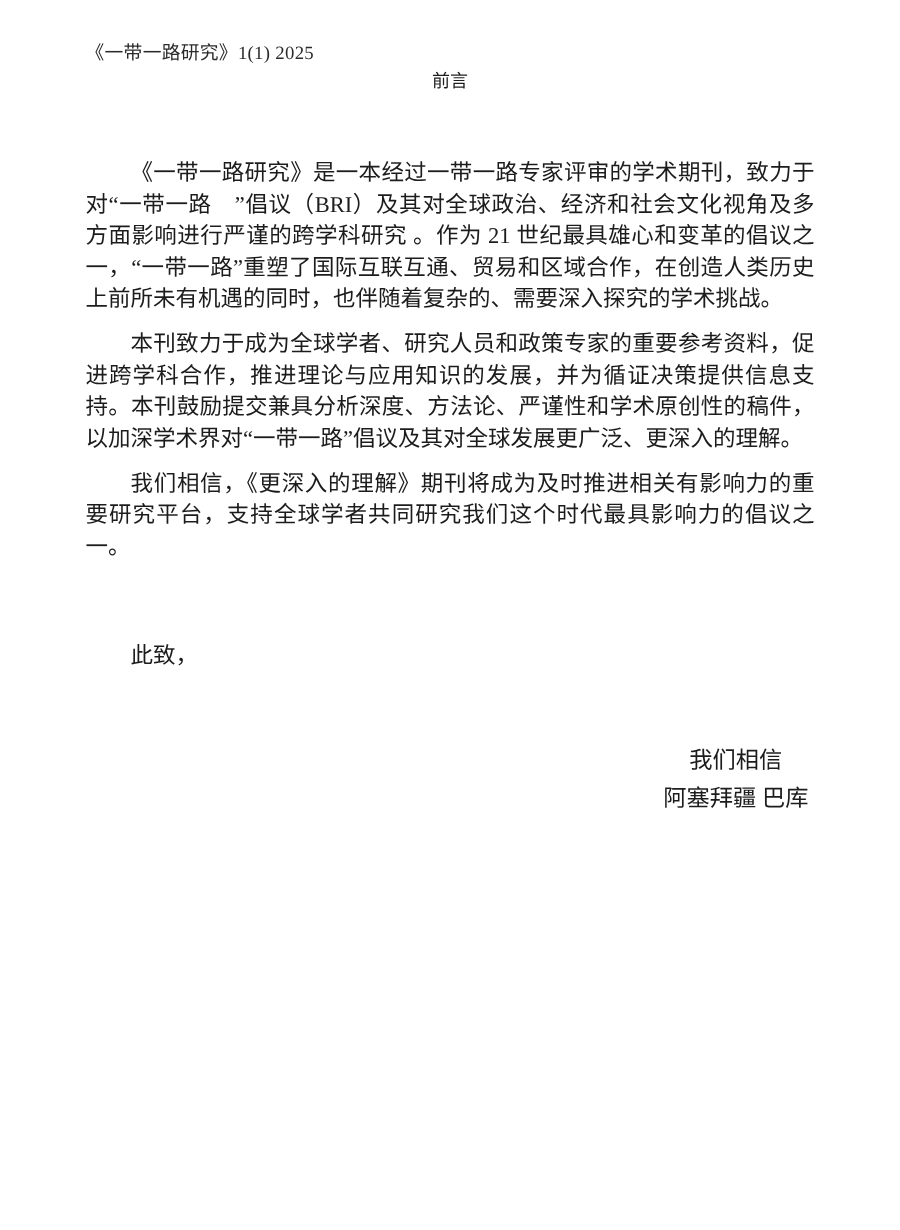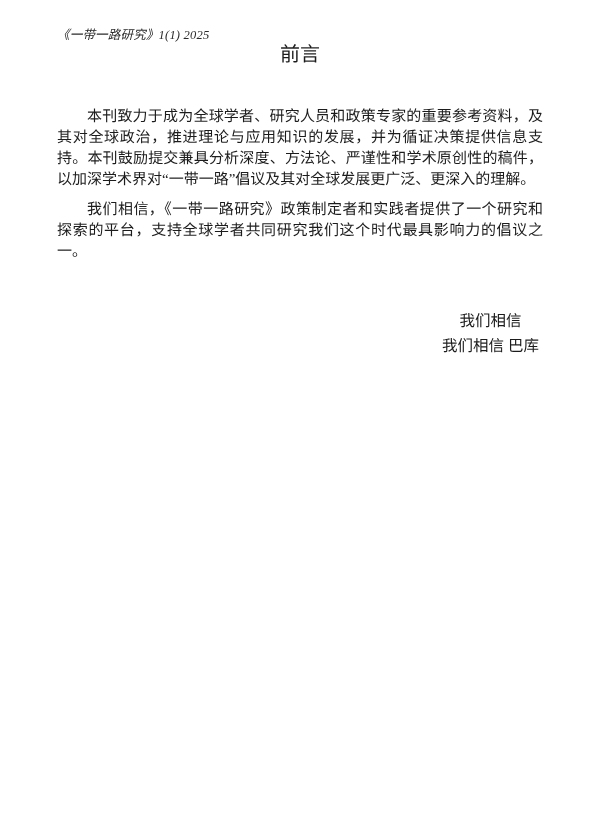--- a/index.html
+++ b/index.html
@@ -15,29 +15,28 @@
     color: #1c1c1c;
   }
   .page {
     box-sizing: border-box;
     width: 600px;
     height: 820px;
     padding: 29px 57px 0 57px;
     background: #ffffff;
   }
   .journal-header {
-    font-style: italic;
     font-size: 12.5px;
     line-height: 13px;
     color: #2a2a2a;
     letter-spacing: 0.2px;
   }
   .doc-title {
     text-align: center;
-    font-size: 20px;
+    font-size: 12px;
     line-height: 20px;
     margin-top: 2px;
     font-weight: normal;
     color: #1c1c1c;
   }
   .content {
     margin-top: 42px;
   }
   .content p {
     margin: 0 0 9px 0;
@@ -71,23 +70,25 @@
 </head>
 <body>
 
 <div class="page">
 
   <div class="journal-header">《一带一路研究》1(1) 2025</div>
 
   <h1 class="doc-title">前言</h1>
 
   <div class="content">
-    <p>本刊致力于成为全球学者、研究人员和政策专家的重要参考资料，及其对全球政治，推进理论与应用知识的发展，并为循证决策提供信息支持。本刊鼓励提交兼具分析深度、方法论、严谨性和学术原创性的稿件，以加深学术界对“一带一路”倡议及其对全球发展更广泛、更深入的理解。</p>
-    <p>我们相信，《一带一路研究》政策制定者和实践者提供了一个研究和探索的平台，支持全球学者共同研究我们这个时代最具影响力的倡议之一。</p>
+    <p>《一带一路研究》是一本经过一带一路专家评审的学术期刊，致力于对“一带一路　”倡议（BRI）及其对全球政治、经济和社会文化视角及多方面影响进行严谨的跨学科研究 。作为 21 世纪最具雄心和变革的倡议之一，“一带一路”重塑了国际互联互通、贸易和区域合作，在创造人类历史上前所未有机遇的同时，也伴随着复杂的、需要深入探究的学术挑战。</p>
+    <p>本刊致力于成为全球学者、研究人员和政策专家的重要参考资料，促进跨学科合作，推进理论与应用知识的发展，并为循证决策提供信息支持。本刊鼓励提交兼具分析深度、方法论、严谨性和学术原创性的稿件，以加深学术界对“一带一路”倡议及其对全球发展更广泛、更深入的理解。</p>
+    <p>我们相信，《更深入的理解》期刊将成为及时推进相关有影响力的重要研究平台，支持全球学者共同研究我们这个时代最具影响力的倡议之一。</p>
   </div>
 
+  <div class="closing">此致，</div>
 
   <div class="signature">
     <div>我们相信</div>
-    <div>我们相信 巴库</div>
+    <div>阿塞拜疆 巴库</div>
   </div>
 
 </div>
 
 </body></html>

